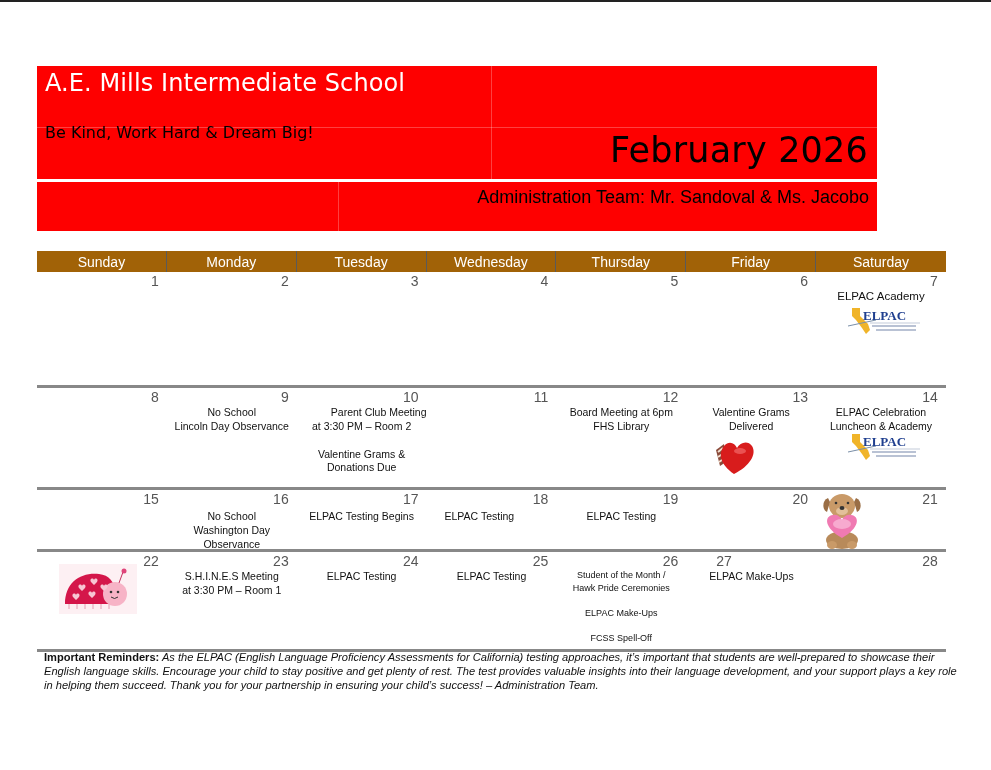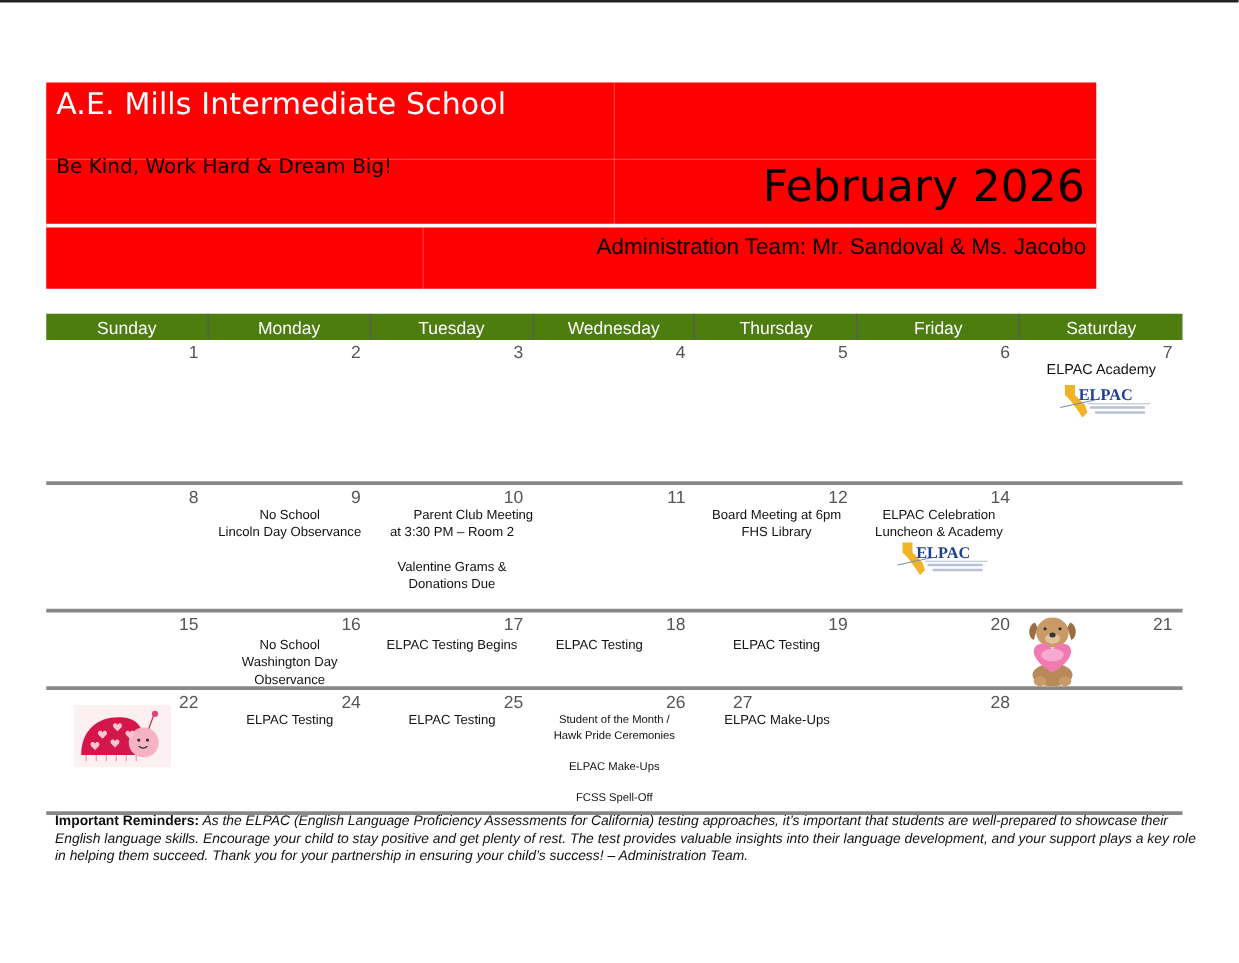--- a/index.html
+++ b/index.html
@@ -15,21 +15,21 @@
     .banner-top .hdiv { position: absolute; left: 0; top: 61px; width: 909px; height: 1px; background: rgba(255,255,255,0.25); }
     .school-name { position: absolute; left: 8px; top: 3px; font-family: "DejaVu Sans", sans-serif; font-size: 24px; color: #fff; letter-spacing: 0.1px; }
     .motto { position: absolute; left: 8px; top: 57px; font-family: "DejaVu Sans", sans-serif; font-size: 16px; color: #000000; }
     .month-title { position: absolute; right: 9px; top: 64px; font-family: "DejaVu Sans", sans-serif; font-size: 35px; color: #000000; letter-spacing: 0.2px; }
     .banner-bottom { position: relative; height: 49px; }
     .banner-bottom .vdiv { position: absolute; left: 301px; top: 0; width: 1px; height: 49px; background: rgba(255,255,255,0.25); }
     .admin-team { position: absolute; right: 8px; top: 5px; font-size: 18px; color: #000000; }
 
     
     .cal { position: absolute; left: 37px; top: 251px; width: 909px; }
-    .dow-row { display: flex; height: 21px; background: #4d7c0f; }
+    .dow-row { display: flex; height: 21px; background: #a16207; }
     .dow { flex: 0 0 auto; width: 129.857px; text-align: center; color: #fff; font-size: 14px; line-height: 22px; border-right: 1px solid #5a5a5a; }
     .dow:last-child { border-right: none; }
 
     .week { position: relative; display: flex; border-bottom: 3px solid #888; }
     .week.w1 { height: 116px; }
     .week.w2 { height: 102px; }
     .week.w3 { height: 62px; }
     .week.w4 { height: 100px; }
     .day { position: relative; width: 129.857px; height: 100%; }
     .daynum { position: absolute; right: 8px; top: 1px; font-size: 14px; color: #555; }
@@ -126,20 +126,31 @@
       <div class="ev" style="top:59px;">Valentine Grams &amp;</div>
       <div class="ev" style="top:72px;">Donations Due</div>
     </div>
     <div class="day">
         <span class="daynum">11</span>
       </div>
     <div class="day">
       <span class="daynum">12</span>
       <div class="ev" style="top:17px;">Board Meeting at 6pm</div>
       <div class="ev" style="top:31px;">FHS Library</div>
+    </div>
+    <div class="day">
+      <span class="daynum">13</span>
+      <div class="ev" style="top:17px;">Valentine Grams</div>
+      <div class="ev" style="top:31px;">Delivered</div>
+      <svg class="chocolate-heart" viewBox="0 0 48 40">
+        <path d="M6 14 L14 8 L16 26 L10 30 Z" fill="#8a4a3a"></path>
+        <path d="M8 16 L13 12 M8 21 L14 17 M9 26 L15 22" stroke="#f2e0d0" stroke-width="2"></path>
+        <path d="M24 38 C10 28 8 18 14 10 C19 4 25 7 27 12 C30 6 38 4 42 10 C47 18 40 30 24 38 Z" fill="#d81c1c"></path>
+        <ellipse cx="30" cy="15" rx="6" ry="3" fill="#f26a6a" opacity="0.7"></ellipse>
+      </svg>
     </div>
     <div class="day">
       <span class="daynum">14</span>
       <div class="ev" style="top:17px;">ELPAC Celebration</div>
       <div class="ev" style="top:31px;">Luncheon &amp; Academy</div>
       <svg class="elpac-logo" style="top:44px;" viewBox="0 0 76 30">
         <path d="M6 2 L14 2 L14 10 L22 18 L24 24 L20 28 L16 22 L10 14 L6 10 Z" fill="#f0b429"></path>
         <line x1="2" y1="20" x2="30" y2="14" stroke="#7a8fa8" stroke-width="1"></line>
         <text x="17" y="14" font-family="Liberation Serif, serif" font-size="13" font-weight="bold" fill="#1f3f8f">ELPAC</text>
         <line x1="24" y1="17" x2="74" y2="17" stroke="#9aa7bf" stroke-width="0.6"></line>
@@ -200,20 +211,25 @@
             <line x1="10" y1="40" x2="10" y2="45"></line>
             <line x1="18" y1="40" x2="18" y2="45"></line>
             <line x1="26" y1="40" x2="26" y2="45"></line>
             <line x1="34" y1="40" x2="34" y2="45"></line>
             <line x1="42" y1="40" x2="42" y2="45"></line>
             <line x1="50" y1="40" x2="50" y2="45"></line>
           </g>
       </svg>
     </div>
     <div class="day">
+      <span class="daynum">23</span>
+      <div class="ev" style="top:17px;">S.H.I.N.E.S Meeting</div>
+      <div class="ev" style="top:31px;">at 3:30 PM – Room 1</div>
+    </div>
+    <div class="day">
       <span class="daynum">24</span>
       <div class="ev" style="top:17px;">ELPAC Testing</div>
     </div>
     <div class="day">
       <span class="daynum">25</span>
       <div class="ev" style="top:17px;">ELPAC Testing</div>
     </div>
     <div class="day">
       <span class="daynum">26</span>
       <div class="ev sm" style="top:17px;">Student of the Month /</div>

